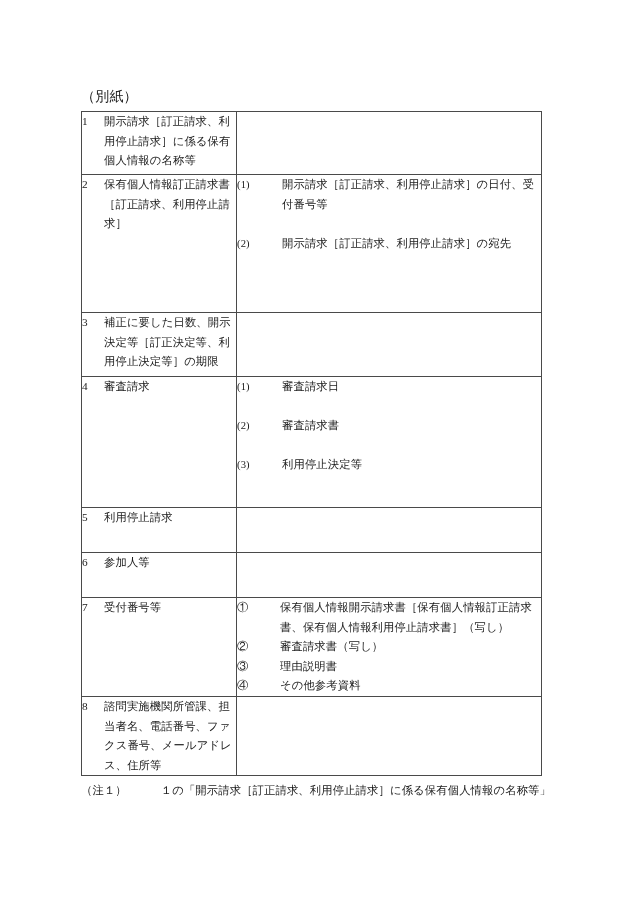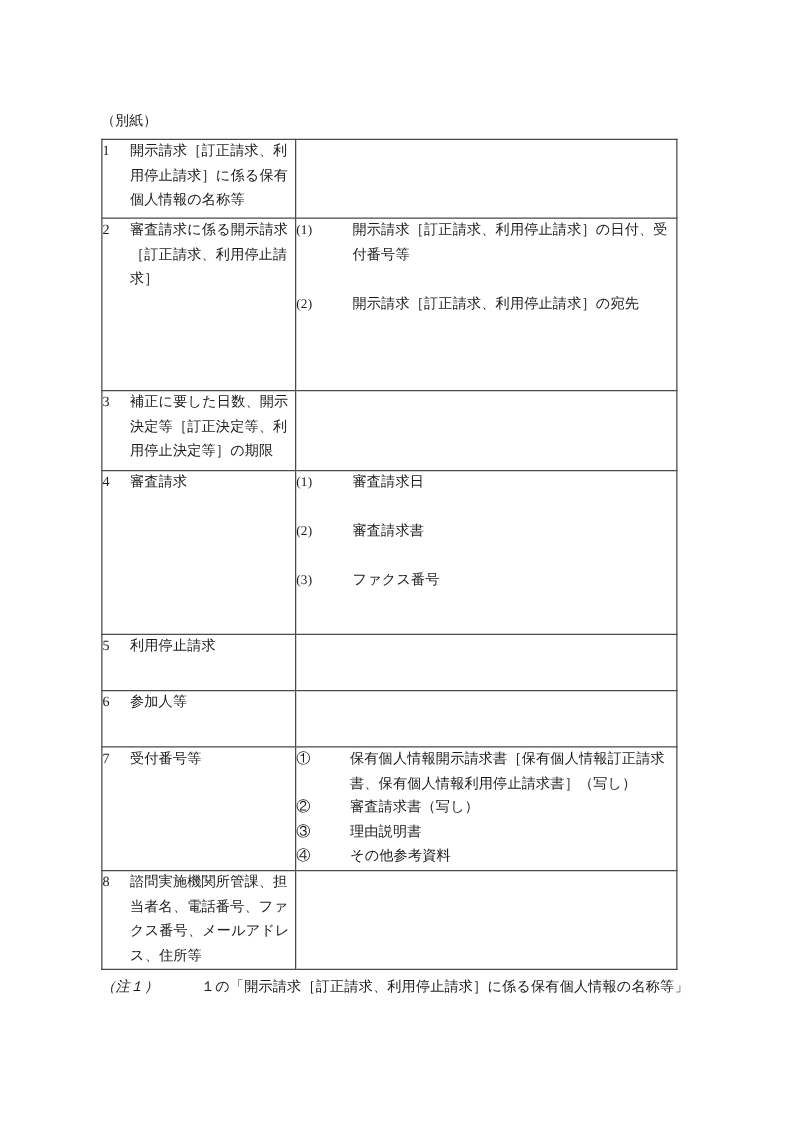--- a/index.html
+++ b/index.html
@@ -19,21 +19,21 @@
   .page {
     position: absolute;
     inset: 0;
   }
 
   
   .sheet-label {
     position: absolute;
     left: 81px;
     top: 89px;
-    font-size: 11px;
+    font-size: 14px;
     line-height: 16px;
     letter-spacing: 0.2px;
     white-space: nowrap;
   }
 
   
   .form-table {
     position: absolute;
     left: 81px;
     top: 111px;
@@ -108,21 +108,20 @@
     line-height: 21px;
     letter-spacing: 0.15px;
   }
   .fn-row {
     display: flex;
     align-items: flex-start;
   }
   .fn-tag {
     flex: 0 0 auto;
     width: 68px;
-    font-style: italic;
   }
   .fn-body {
     flex: 1 1 auto;
     text-align: right;
   }
   .fn-cont {
     padding-left: 68px;
   }
 </style>
 </head>
@@ -146,21 +145,21 @@
             <span class="item-text">開示請求［訂正請求、利用停止請求］に係る保有個人情報の名称等</span>
           </div>
         </td>
         <td class="cell-pad-right"></td>
       </tr>
 
       <tr>
         <td class="cell-pad-left" style="height:137px;">
           <div class="item">
             <span class="item-no">2</span>
-            <span class="item-text">審査請求に係る開示請求［訂正請求、利用停止請求］</span>
+            <span class="item-text">保有個人情報訂正請求書［訂正請求、利用停止請求］</span>
           </div>
         </td>
         <td class="cell-pad-right">
           <div class="subitem">
             <span class="sub-no">(1)</span>
             <span class="sub-text">開示請求［訂正請求、利用停止請求］の日付、受付番号等</span>
           </div>
           <div class="spacer-line"></div>
           <div class="subitem">
             <span class="sub-no">(2)</span>
@@ -192,21 +191,21 @@
             <span class="sub-text">審査請求日</span>
           </div>
           <div class="spacer-line"></div>
           <div class="subitem">
             <span class="sub-no">(2)</span>
             <span class="sub-text">審査請求書</span>
           </div>
           <div class="spacer-line"></div>
           <div class="subitem">
             <span class="sub-no">(3)</span>
-            <span class="sub-text">ファクス番号</span>
+            <span class="sub-text">利用停止決定等</span>
           </div>
         </td>
       </tr>
 
       <tr>
         <td class="cell-pad-left" style="height:44px;">
           <div class="item">
             <span class="item-no">5</span>
             <span class="item-text">利用停止請求</span>
           </div>

